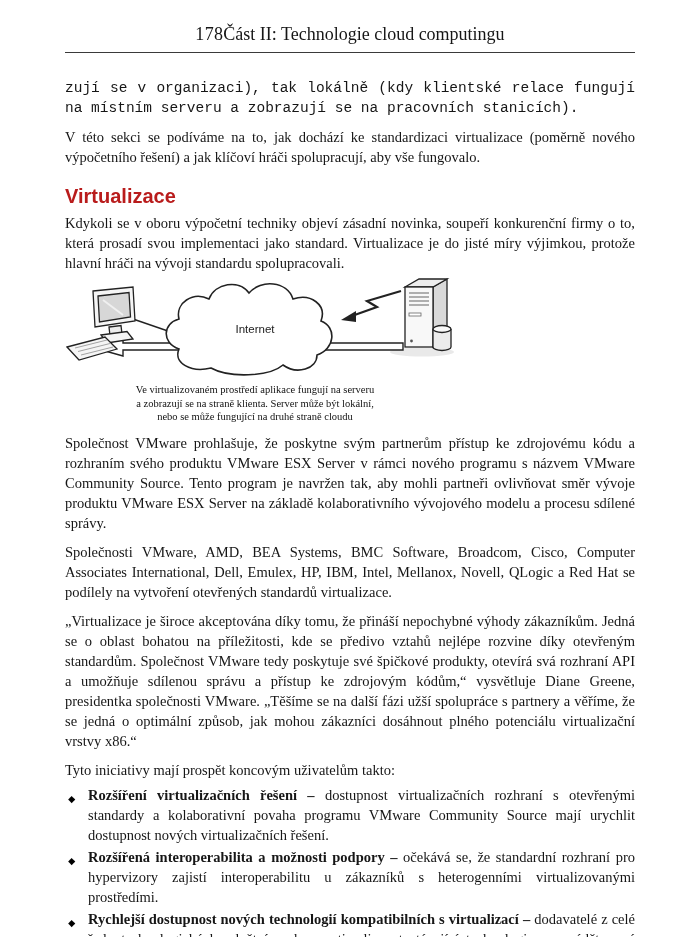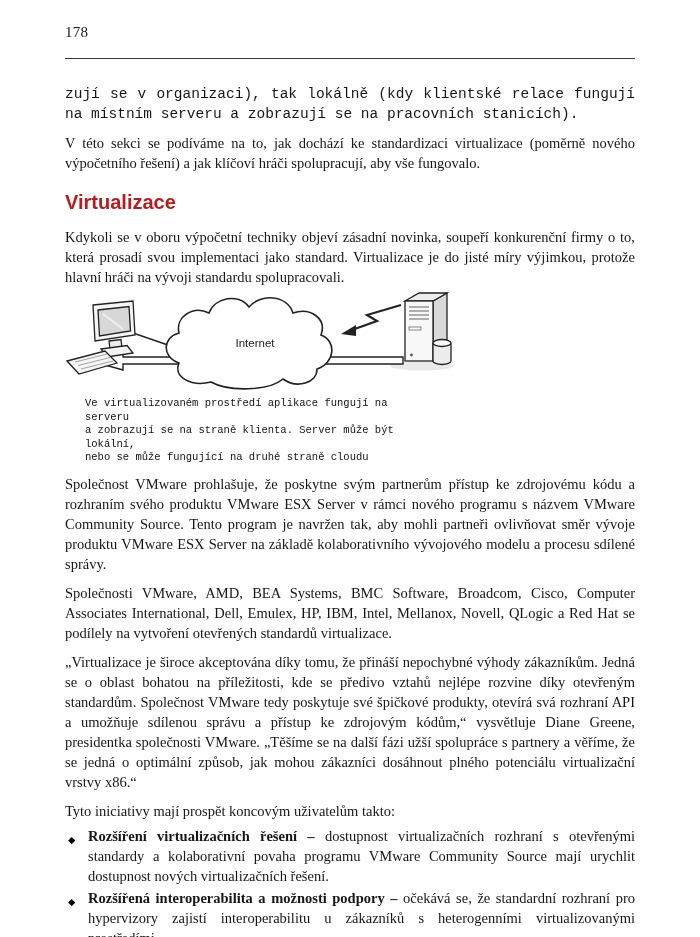--- a/index.html
+++ b/index.html
@@ -1,52 +1,53 @@
 <!DOCTYPE html>
 <html><head>
 <meta charset="utf-8">
 <style>
   * { margin:0; padding:0; box-sizing:border-box; }
   html,body { width:700px; height:937px; background:#ffffff; overflow:hidden; }
   body { font-family:"Liberation Serif", serif; color:#161616; }
   .page { padding:24px 65px 0 65px; }
 
-  .header { display:flex; justify-content:flex-start; align-items:baseline;
-            font-size:15px; padding-bottom:17px; border-bottom:1.4px solid #3a3a3a; }
+  .header { display:flex; justify-content:center; align-items:baseline;
+            font-size:18px; padding-bottom:7px; border-bottom:1.4px solid #3a3a3a; }
   .header .pagenum { letter-spacing:.3px; }
 
   p.body { font-size:14.5px; line-height:20px; text-align:justify; margin-top:9px; }
   p.first { margin-top:25px;font-family:Liberation Mono, monospace; }
 
   h1.section { font-family:"Liberation Sans", sans-serif; font-size:20px; font-weight:bold;
                color:#b91c1c; margin-top:16px; margin-bottom:0; line-height:26px; }
-  h1.section + p.body { margin-top:12px; }
+  h1.section + p.body { margin-top:4px; }
 
   figure.diagram { margin:4px 0 4px 0; }
   figure.diagram svg { display:block; }
-  .caption { width:340px; margin:2px 0 0 20px; text-align:left;
-             font-family:Liberation Mono, monospace; font-size:10.5px;
+  .caption { width:340px; margin:2px 0 0 20px; text-align:center;
+             font-family:Liberation Serif, serif; font-size:10.5px;
              line-height:13.5px; color:#111; }
 
   ul.benefits { list-style:none; margin-top:5px; }
   ul.benefits li { position:relative; padding-left:23px; font-size:14.5px; line-height:20px;
                    text-align:justify; margin-top:2px; }
   ul.benefits .bullet { position:absolute; left:3px; top:4px; font-size:9.5px;
                         font-family:"DejaVu Sans", sans-serif; color:#000; }
   .b { font-weight:bold;margin-top:44px; }
 
   .sv-text { font-family:"Liberation Sans", sans-serif; font-size:11.5px; fill:#222; }
 </style>
 </head>
 <body>
 
 <div class="page">
 
   <header class="header">
     <span class="pagenum">178</span>
+    <span>Část II: Technologie cloud computingu</span>
   </header>
 
   <main>
 
     <p class="body first">zují se v organizaci), tak lokálně (kdy klientské relace fungují na místním serveru a zobrazují se na pracovních stanicích).</p>
     <p class="body">V této sekci se podíváme na to, jak dochází ke standardizaci virtualizace (poměrně nového výpočetního řešení) a jak klíčoví hráči spolupracují, aby vše fungovalo.</p>
 
     <h1 class="section">Virtualizace</h1>
 
     <p class="body">Kdykoli se v oboru výpočetní techniky objeví zásadní novinka, soupeří konkurenční firmy o to, která prosadí svou implementaci jako standard. Virtualizace je do jisté míry výjimkou, protože hlavní hráči na vývoji standardu spolupracovali.</p>

